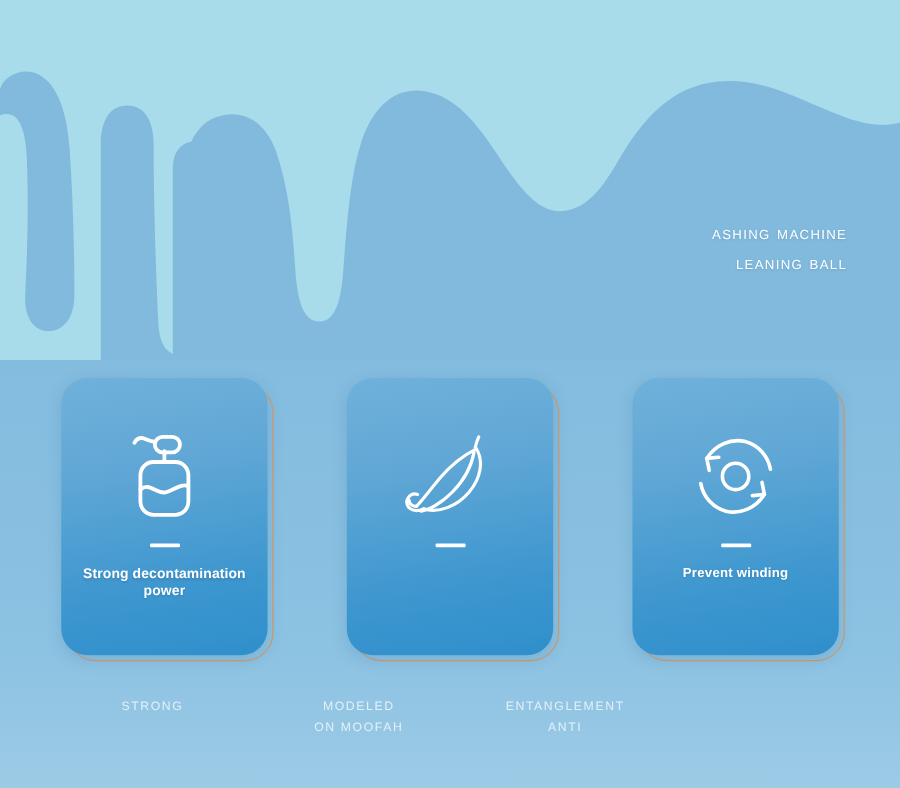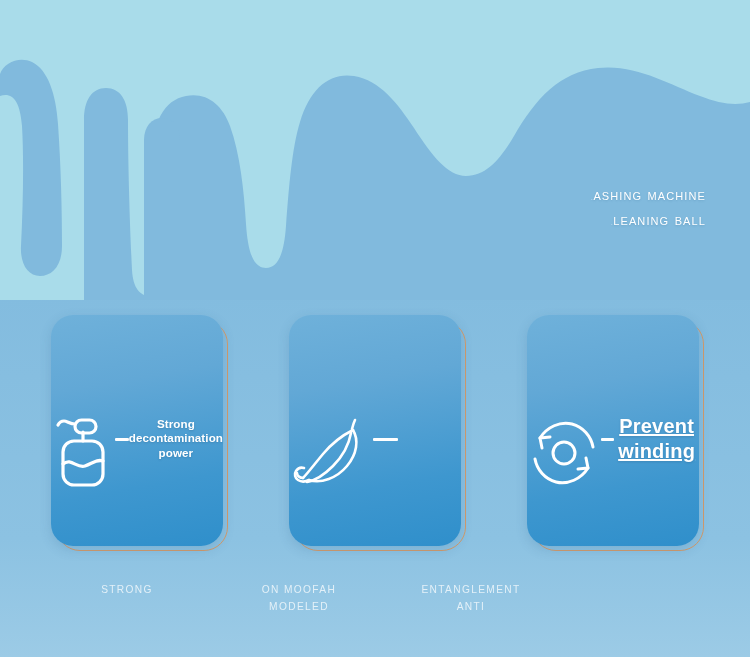--- a/index.html
+++ b/index.html
@@ -70,21 +70,21 @@
   }
   .card {
     position: relative;
     width: 172px;
     height: 231px;
     border-radius: 22px;
     box-sizing: border-box;
     background: linear-gradient(170deg, #6fb1da 0%, #62a8d6 30%, #3e97cf 72%, #2f8fcb 100%);
     box-shadow: 0 4px 12px rgba(45,95,140,.18);
     display: flex;
-    flex-direction: row;
+    flex-direction: column;
     align-items: center;
     z-index: 2;
   }
   .card-icon {
     margin-top: 44px;
     height: 76px;
     display: flex;
     align-items: center;
     justify-content: center;
   }
@@ -100,23 +100,22 @@
     width: 160px;
     text-align: center;
     color: #ffffff;
     font-weight: bold;
     font-size: 11.6px;
     line-height: 1.22;
     letter-spacing: .1px;
     text-shadow: 0 1px 2px rgba(40,85,125,.3);
   }
   .card-title.large {
-    font-size: 20px;
+    font-size: 11px;
     letter-spacing: .2px;
-    text-decoration: underline;
   }
   
   #captions {
     position: absolute;
     top: 582px;
     left: 0;
     width: 598px;
     display: flex;
     justify-content: center;
   }
@@ -251,22 +250,22 @@
       </div>
     </div>
 
   </div>
 
   <div id="captions">
     <div class="caption">
       <span>STRONG</span>
     </div>
     <div class="caption">
+      <span>MODELED</span>
       <span>ON MOOFAH</span>
-      <span>MODELED</span>
     </div>
     <div class="caption">
       <span>ENTANGLEMENT</span>
       <span>ANTI</span>
     </div>
   </div>
 
 </div>
 
 </body></html>

